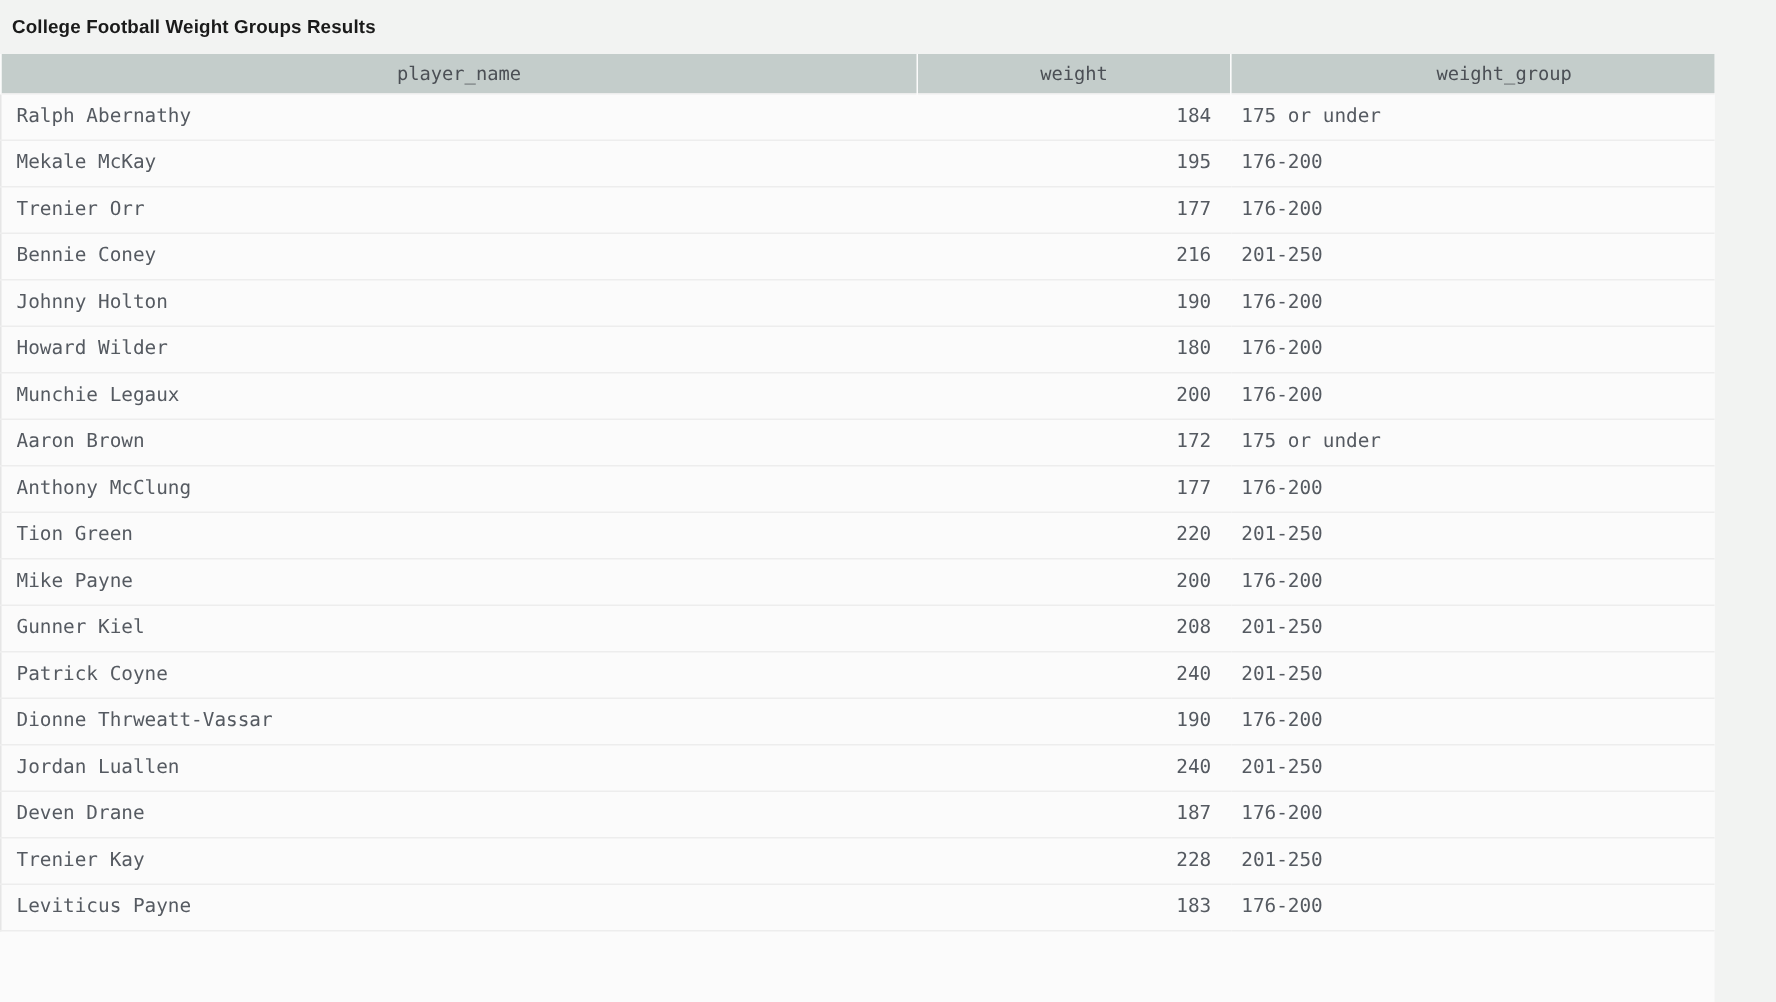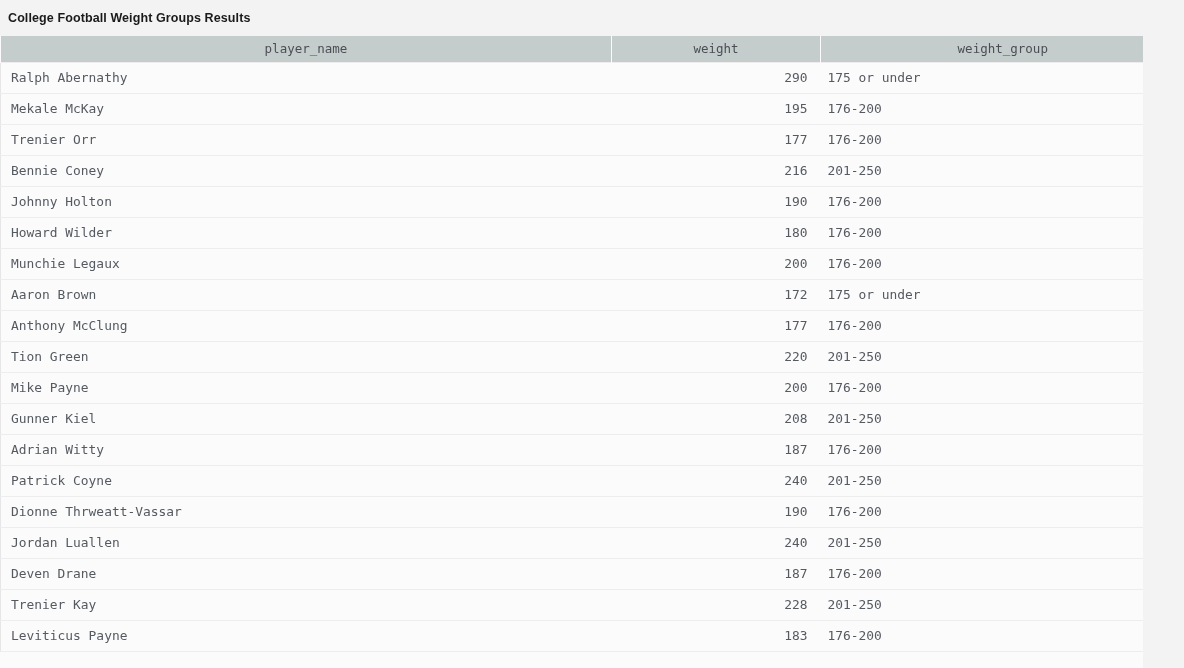--- a/index.html
+++ b/index.html
@@ -126,21 +126,21 @@
       <thead>
         <tr>
           <th class="first">player_name</th>
           <th>weight</th>
           <th class="last">weight_group</th>
         </tr>
       </thead>
       <tbody id="tbody">
           <tr>
             <td class="cell-name">Ralph Abernathy</td>
-            <td class="cell-weight">290</td>
+            <td class="cell-weight">184</td>
             <td class="cell-group">175 or under</td>
           </tr>
           <tr>
             <td class="cell-name">Mekale McKay</td>
             <td class="cell-weight">195</td>
             <td class="cell-group">176-200</td>
           </tr>
           <tr>
             <td class="cell-name">Trenier Orr</td>
             <td class="cell-weight">177</td>
@@ -185,25 +185,20 @@
             <td class="cell-name">Mike Payne</td>
             <td class="cell-weight">200</td>
             <td class="cell-group">176-200</td>
           </tr>
           <tr>
             <td class="cell-name">Gunner Kiel</td>
             <td class="cell-weight">208</td>
             <td class="cell-group">201-250</td>
           </tr>
           <tr>
-            <td class="cell-name">Adrian Witty</td>
-            <td class="cell-weight">187</td>
-            <td class="cell-group">176-200</td>
-          </tr>
-          <tr>
             <td class="cell-name">Patrick Coyne</td>
             <td class="cell-weight">240</td>
             <td class="cell-group">201-250</td>
           </tr>
           <tr>
             <td class="cell-name">Dionne Thrweatt-Vassar</td>
             <td class="cell-weight">190</td>
             <td class="cell-group">176-200</td>
           </tr>
           <tr>

